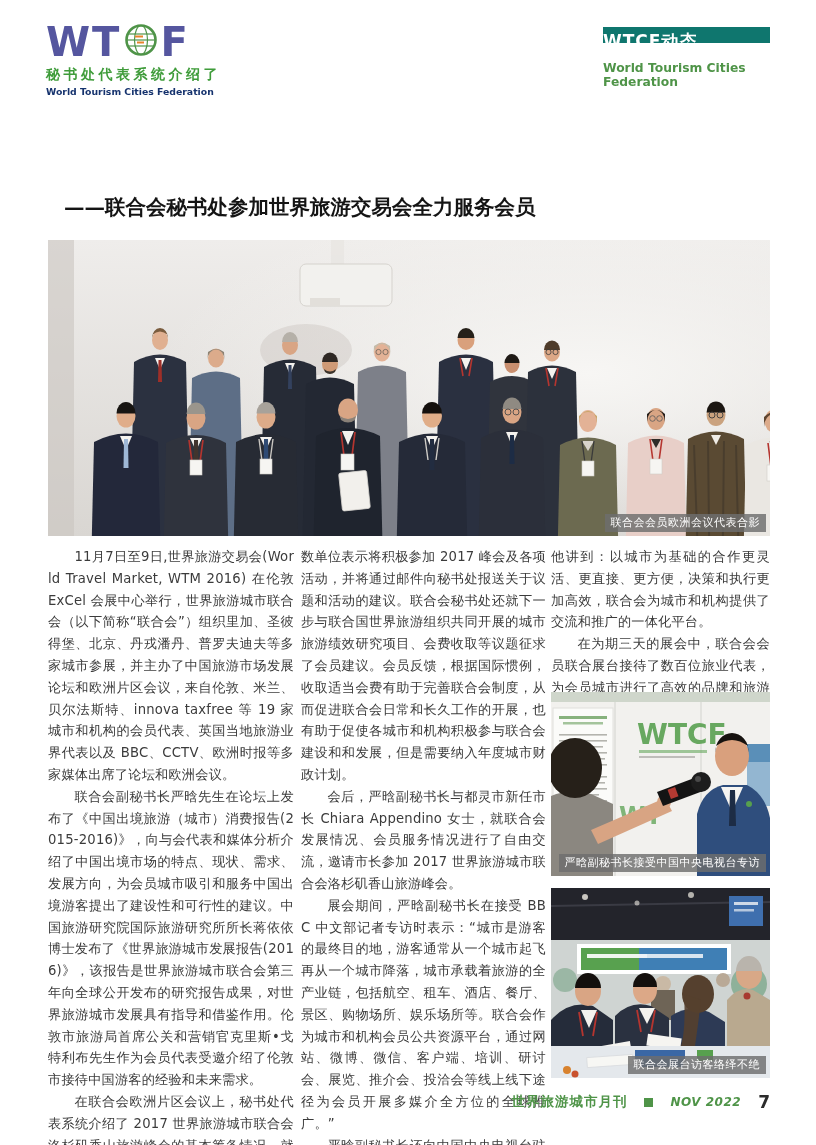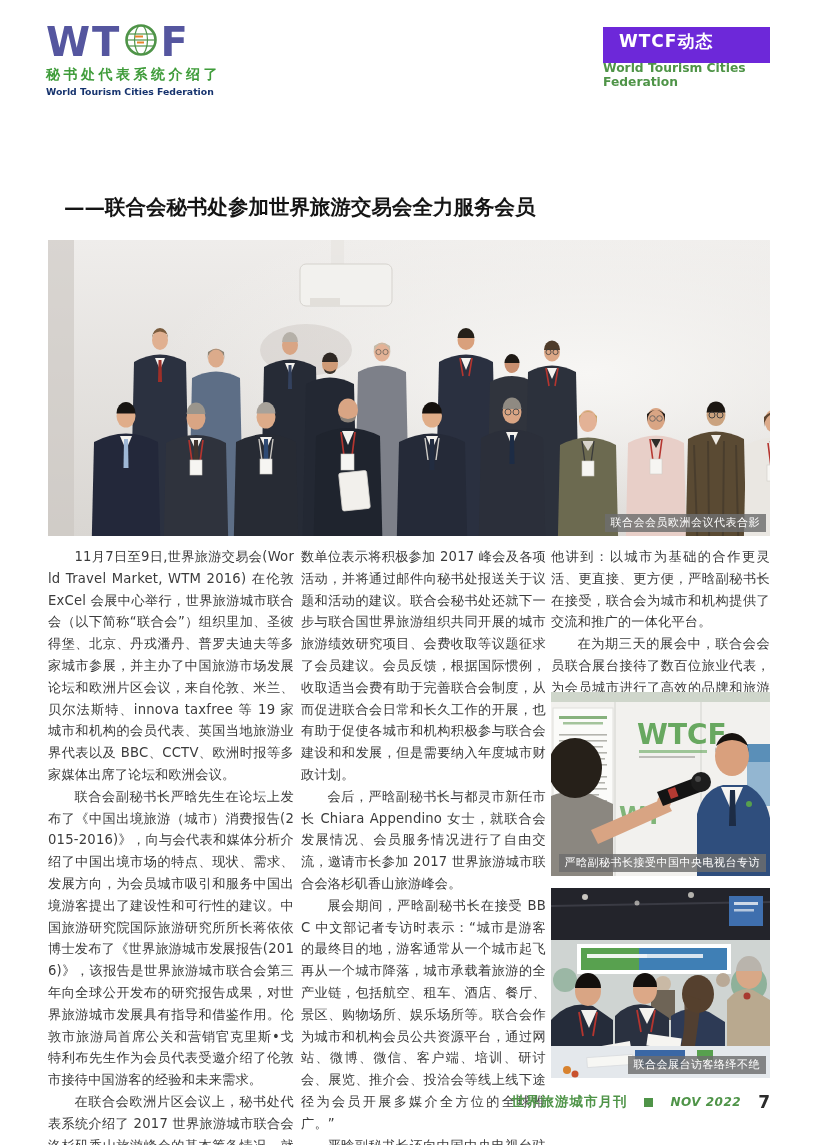--- a/index.html
+++ b/index.html
@@ -16,23 +16,23 @@
   .logo-row { display:flex; align-items:center; height:44px; }
   .logo-wt, .logo-f {
     font-family:"DejaVu Sans", sans-serif;
     font-size:40px; font-weight:600; color:#55569f; letter-spacing:2px; line-height:44px;
   }
   .logo-globe { margin:0 1px 0 2px; }
   .logo-cn { color:#3f9c3a; font-weight:bold; font-size:14px; letter-spacing:3.5px; margin-top:2px; white-space:nowrap; }
   .logo-en { color:#16336e; font-weight:bold; font-size:9.3px; margin-top:2px; white-space:nowrap; }
 
   .tag-bar {
-    position:absolute; left:603px; top:27px; width:167px; height:36px;
-    background:#6d28d9; color:#ffffff; font-weight:bold; font-size:17px;
-    line-height:28px; padding-left:16px; letter-spacing:1px;
+    position:absolute; left:603px; top:27px; width:167px; height:16px;
+    background:#0f766e; color:#ffffff; font-weight:bold; font-size:17px;
+    line-height:28px; padding-left:0; letter-spacing:1px;
   }
   .tag-sub {
     position:absolute; left:603px; top:61px;
     color:#4f9448; font-weight:bold; font-size:12.3px;
   }
 
   
   .article-title {
     position:absolute; left:64px; top:126px;
     font-family:"DejaVu Serif","Liberation Serif",serif;
@@ -288,21 +288,21 @@
     </div>
   <div class="col col-2">
 
   <p class="para noindent">数单位表示将积极参加 2017 峰会及各项活动，并将通过邮件向秘书处报送关于议题和活动的建议。联合会秘书处还就下一步与联合国世界旅游组织共同开展的城市旅游绩效研究项目、会费收取等议题征求了会员建议。会员反馈，根据国际惯例，收取适当会费有助于完善联合会制度，从而促进联合会日常和长久工作的开展，也有助于促使各城市和机构积极参与联合会建设和和发展，但是需要纳入年度城市财政计划。</p>
       <p class="para">会后，严晗副秘书长与都灵市新任市长 Chiara Appendino 女士，就联合会发展情况、会员服务情况进行了自由交流，邀请市长参加 2017 世界旅游城市联合会洛杉矶香山旅游峰会。</p>
       <p class="para">展会期间，严晗副秘书长在接受 BBC 中文部记者专访时表示：“城市是游客的最终目的地，游客通常从一个城市起飞再从一个城市降落，城市承载着旅游的全产业链，包括航空、租车、酒店、餐厅、景区、购物场所、娱乐场所等。联合会作为城市和机构会员公共资源平台，通过网站、微博、微信、客户端、培训、研讨会、展览、推介会、投洽会等线上线下途径为会员开展多媒介全方位的全球推广。”</p>
       <p class="para">严晗副秘书长还向中国中央电视台驻伦敦记者介绍了联合会在组织全球顶级旅行商促进会员城市旅游发展的独特优势，</p>
     </div>
   <div class="col col-3">
 
-  <p class="para noindent">他讲到：以城市为基础的合作更灵活、更直接、更方便，严晗副秘书长在接受，联合会为城市和机构提供了交流和推广的一体化平台。</p>
+  <p class="para noindent">他讲到：以城市为基础的合作更灵活、更直接、更方便，决策和执行更加高效，联合会为城市和机构提供了交流和推广的一体化平台。</p>
       <p class="para">在为期三天的展会中，联合会会员联合展台接待了数百位旅业代表，为会员城市进行了高效的品牌和旅游资源推广。</p>
     </div>
 
   <div class="photo side-photo-1">
     <svg width="219" height="184" viewBox="0 0 219 184">
       <rect width="219" height="184" fill="#f2f1ee"></rect>
       <line x1="64" y1="0" x2="64" y2="184" stroke="#dcdcd8" stroke-width="1.5"></line>
       <line x1="150" y1="0" x2="150" y2="184" stroke="#dcdcd8" stroke-width="1.5"></line>
       <rect x="0" y="0" width="219" height="10" fill="#cfd6cb"></rect>
 

